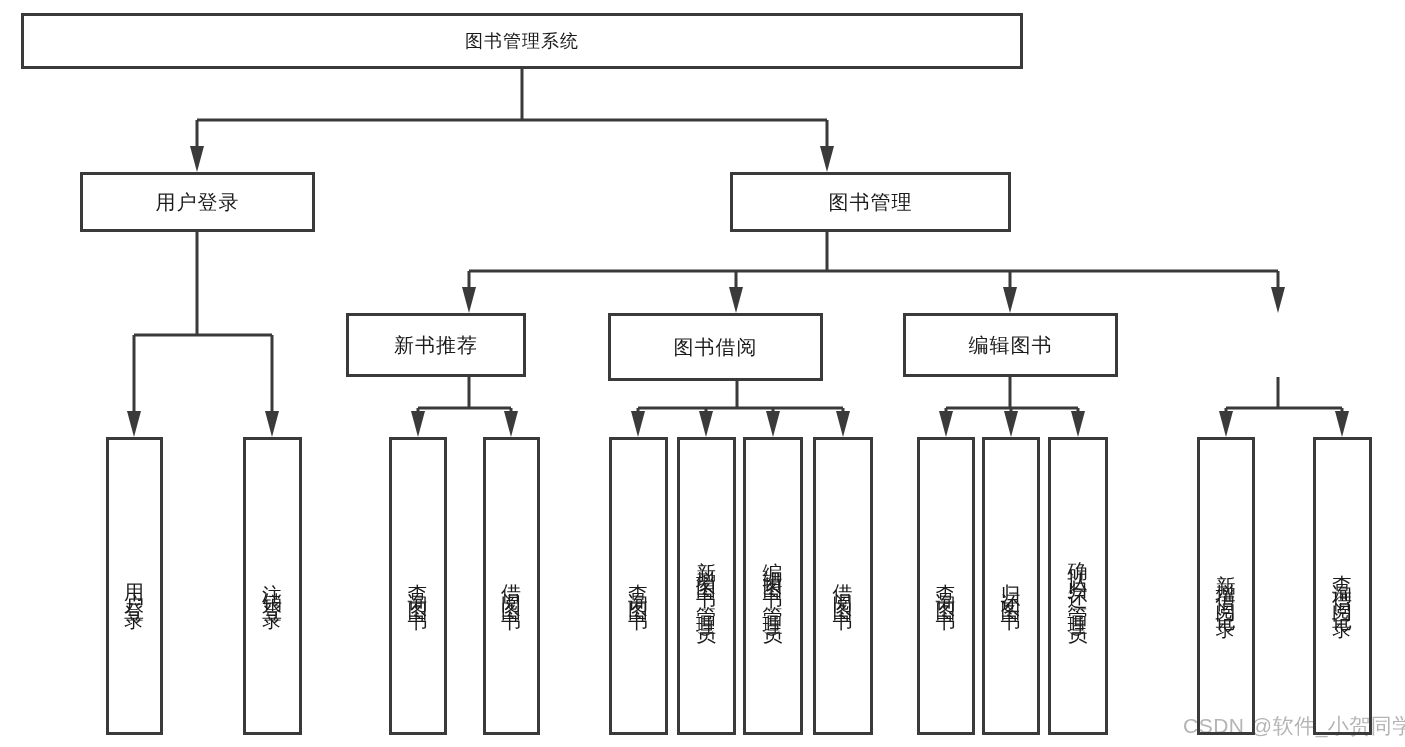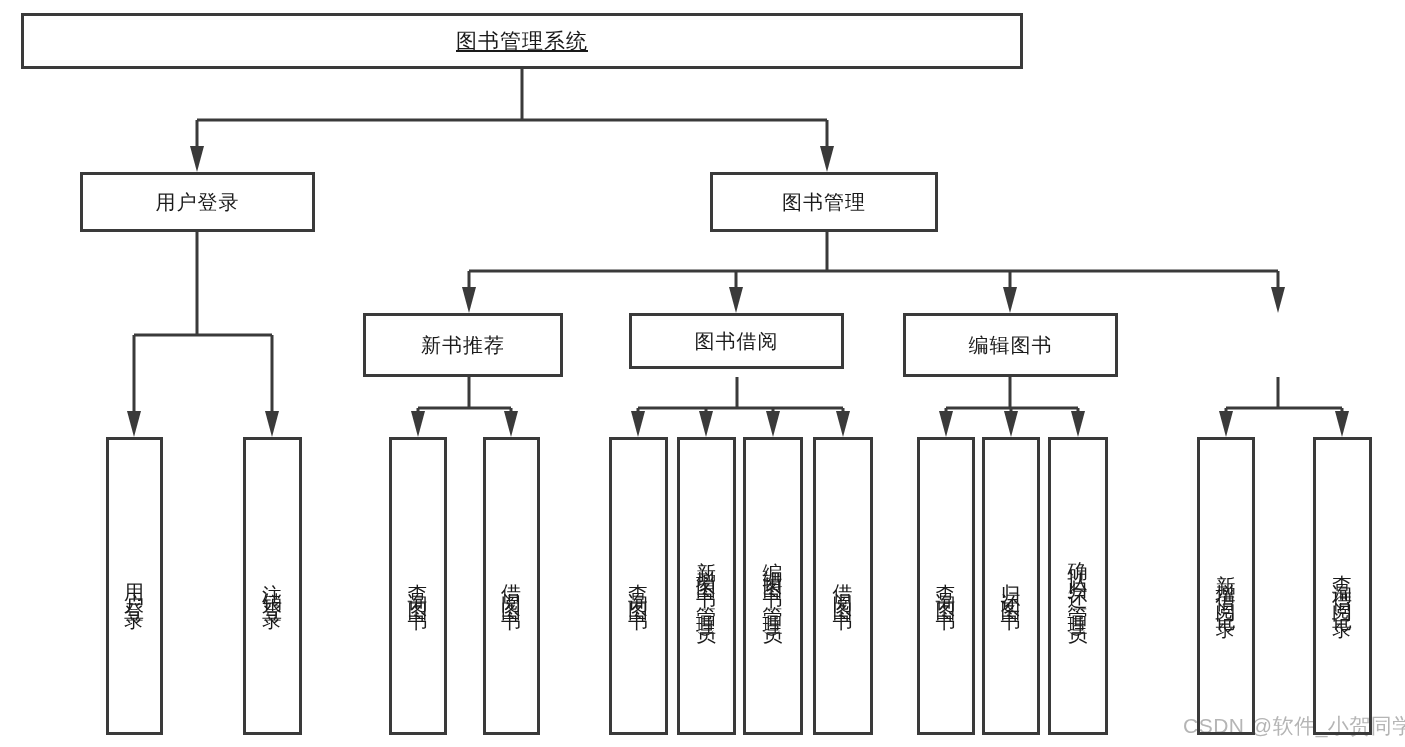--- a/index.html
+++ b/index.html
@@ -18,21 +18,21 @@
     border:3px solid #3a3a3a;
     color:#1a1a1a;
     display:flex;
     align-items:center;
     justify-content:center;
     font-size:20px;
     letter-spacing:1px;
     z-index:2;
     text-align:center;
   }
-  .node.root{font-size:21px;text-decoration:underline;}
+  .node.root{font-size:18px;}
   .node.v{
     writing-mode:vertical-rl;
     letter-spacing:9px;
     line-height:1;
     font-size:20px;
   }
   .leaf{top:437px;height:298px;}
   .watermark{
     position:absolute;
     left:1183px;top:712px;
@@ -85,24 +85,24 @@
       <polygon points="1004,411 1018,411 1011,437"></polygon>
       <polygon points="1071,411 1085,411 1078,437"></polygon>
       <polygon points="1219,411 1233,411 1226,437"></polygon>
       <polygon points="1335,411 1349,411 1342,437"></polygon>
     </g>
   </svg>
 
   <div class="node root" style="left:21px;top:13px;width:1002px;height:56px">图书管理系统</div>
 
   <div class="node" style="left:80px;top:172px;width:235px;height:60px">用户登录</div>
-  <div class="node" style="left:710px;top:172px;width:228px;height:60px">图书管理</div>
+  <div class="node" style="left:730px;top:172px;width:281px;height:60px">图书管理</div>
 
-  <div class="node" style="left:363px;top:313px;width:200px;height:64px">新书推荐</div>
-  <div class="node" style="left:629px;top:313px;width:215px;height:56px">图书借阅</div>
+  <div class="node" style="left:346px;top:313px;width:180px;height:64px">新书推荐</div>
+  <div class="node" style="left:608px;top:313px;width:215px;height:68px">图书借阅</div>
   <div class="node" style="left:903px;top:313px;width:215px;height:64px">编辑图书</div>
 
   <div class="node v leaf" style="left:106px;width:57px">用户登录</div>
   <div class="node v leaf" style="left:243px;width:59px">注销登录</div>
 
   <div class="node v leaf" style="left:389px;width:58px">查询图书</div>
   <div class="node v leaf" style="left:483px;width:57px">借阅图书</div>
 
   <div class="node v leaf" style="left:609px;width:59px">查询图书</div>
   <div class="node v leaf" style="left:677px;width:59px">新增图书（管理员）</div>

